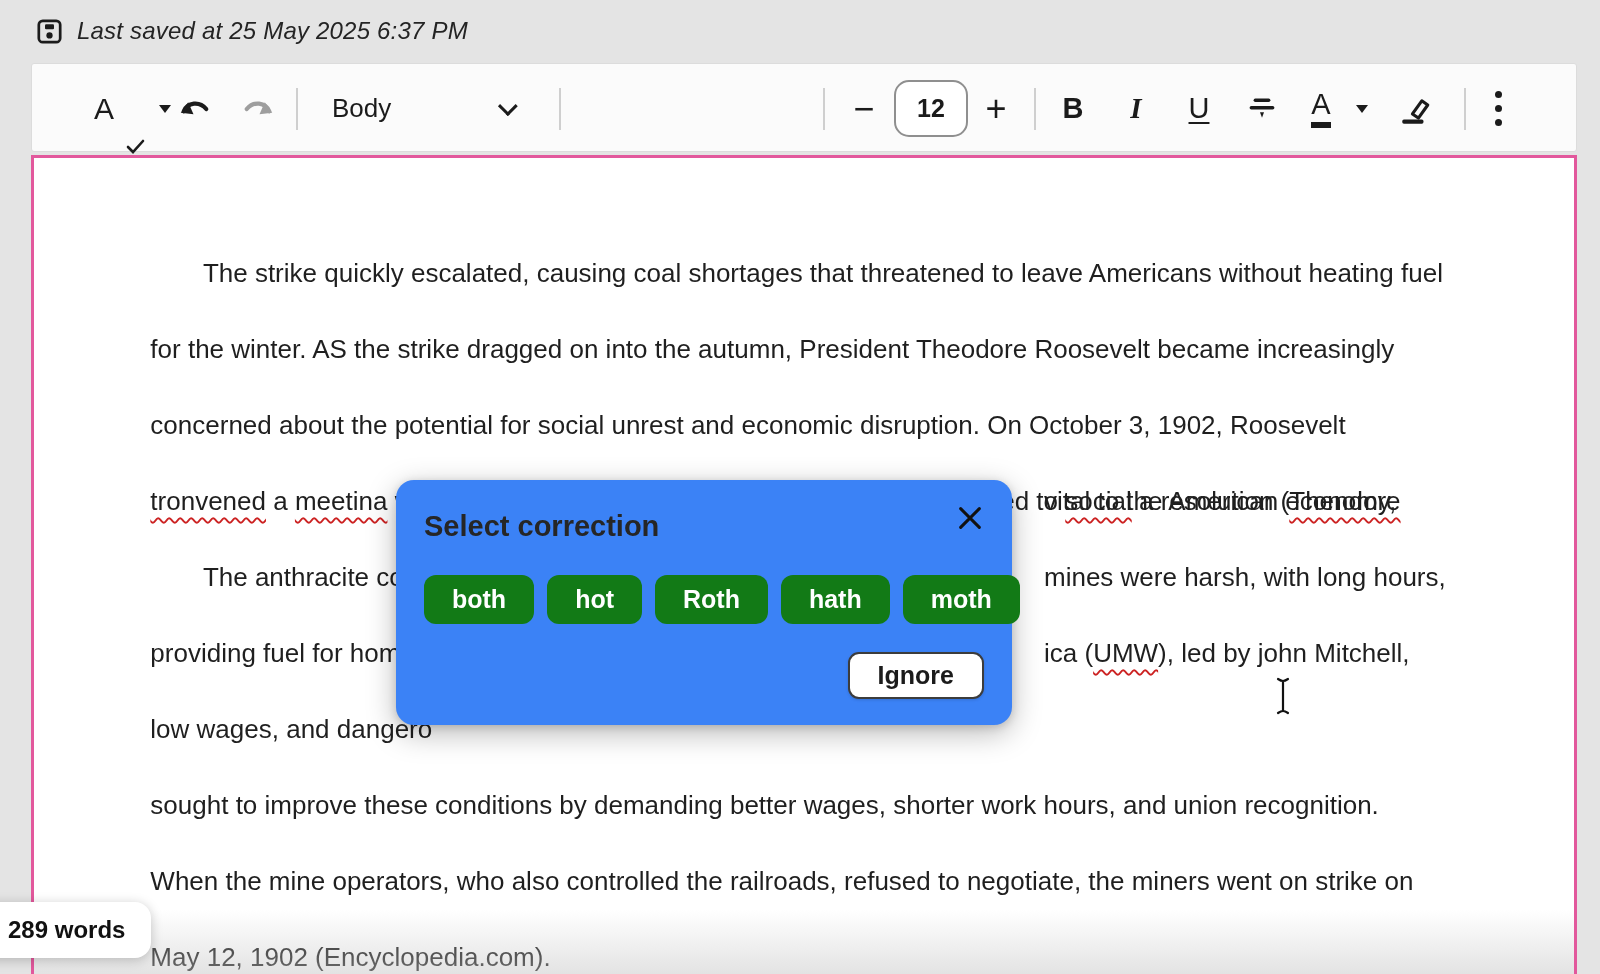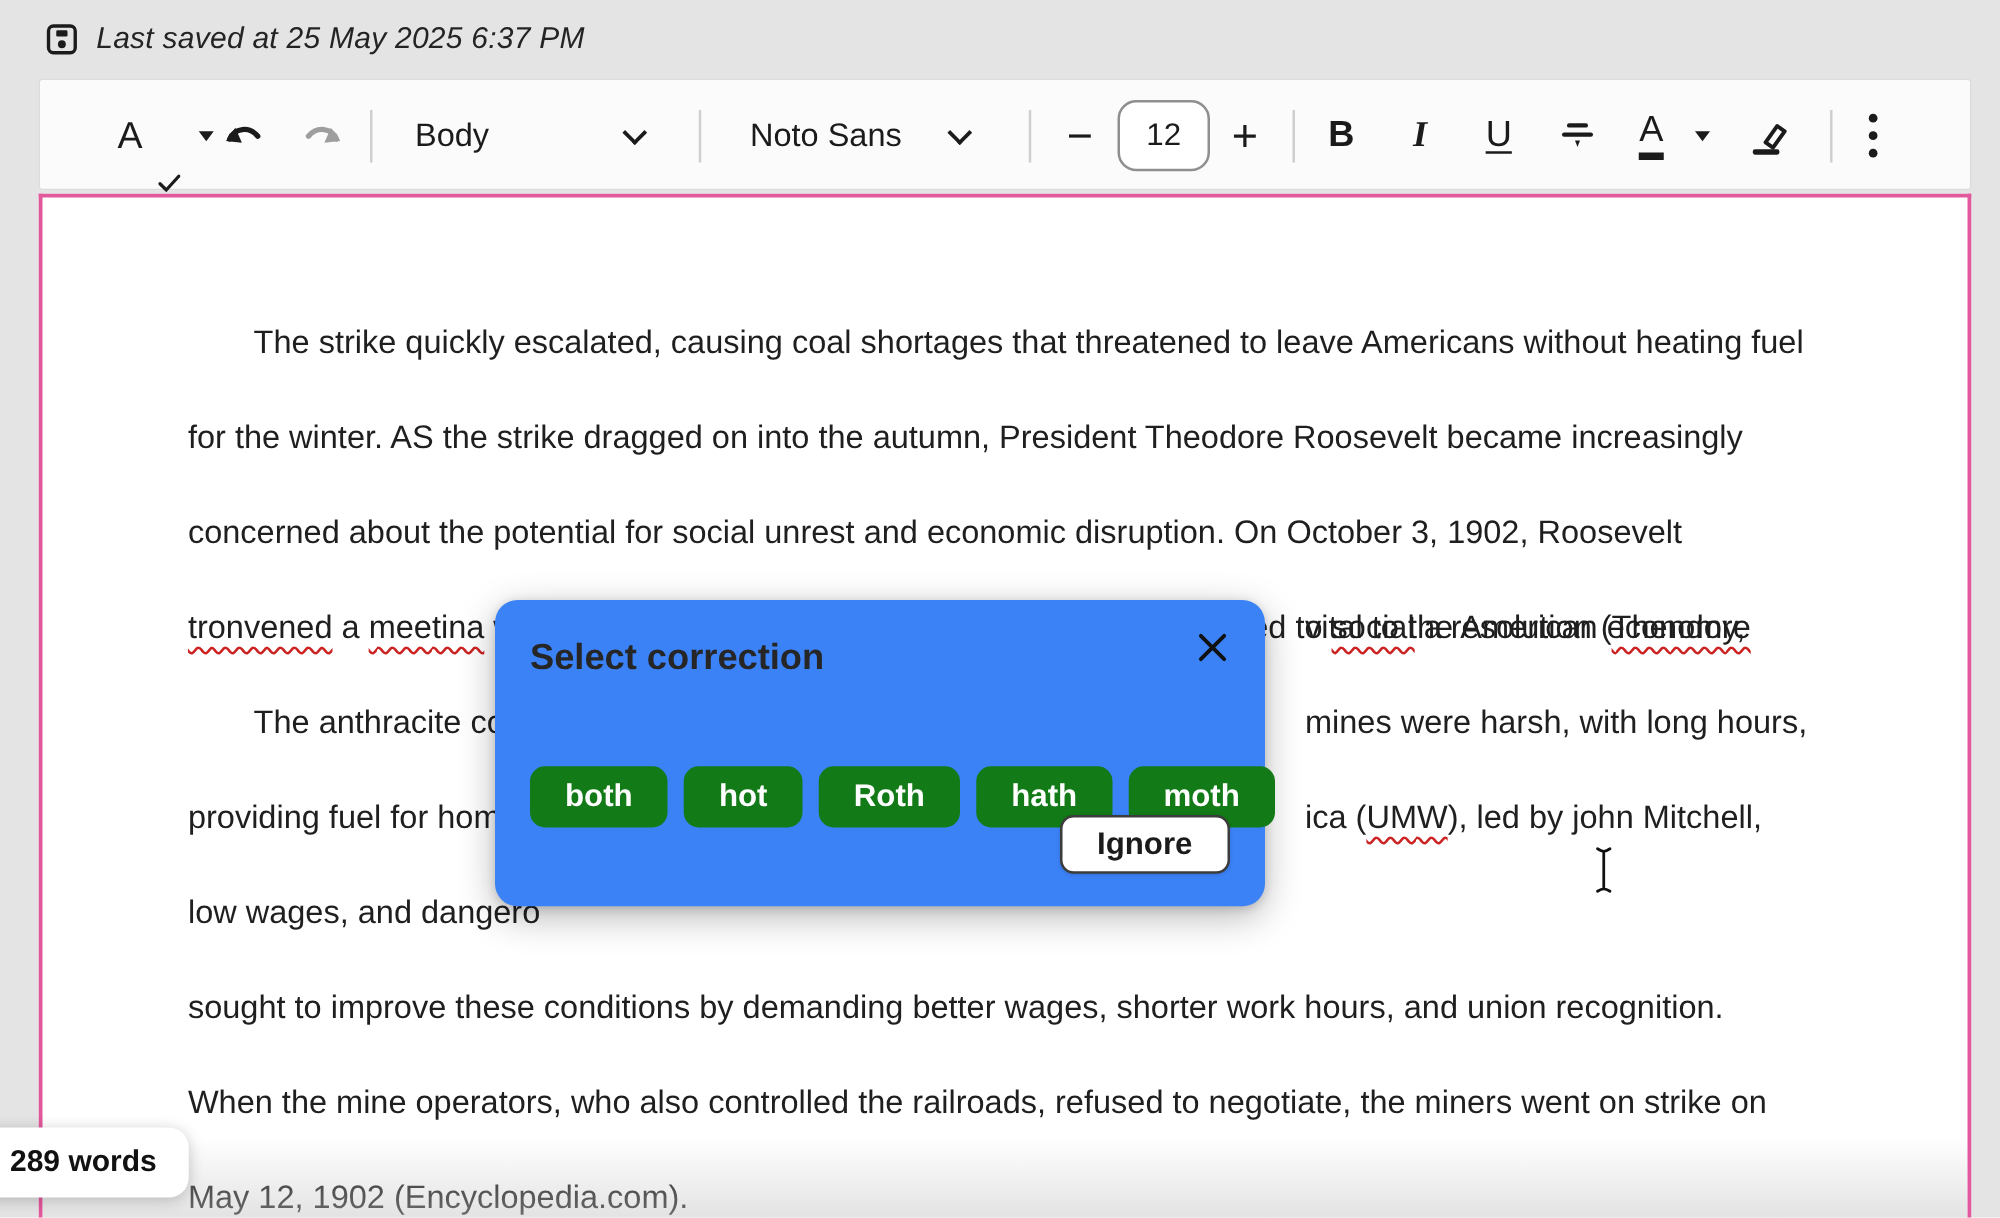--- a/index.html
+++ b/index.html
@@ -95,21 +95,21 @@
   .popup-close {
     position:absolute; right:24px; top:20px; width:36px; height:36px;
     background:none; border:none; cursor:pointer; display:flex; align-items:center; justify-content:center;
   }
   .sugg-row {
     position:absolute; left:28px; top:95px; display:flex; gap:13px;
   }
   .sugg-btn {
     background:#127a16; color:#ffffff; border:none; border-radius:12px;
     font-size:25px; font-weight:700; padding:0 28px; height:49px;
-    font-family:"Liberation Sans",sans-serif; cursor:pointer;margin-top:38px;
+    font-family:"Liberation Sans",sans-serif; cursor:pointer;
   }
   .ignore-btn {
     position:absolute; right:28px; top:172px; height:47px; padding:0 28px;
     background:#ffffff; border:2px solid #3c3c3c; border-radius:11px;
     font-size:25px; font-weight:700; color:#1b1b1b;
     font-family:"Liberation Sans",sans-serif; cursor:pointer;
     box-shadow:0 1px 3px rgba(0,0,0,.15);
   }
 
   
@@ -162,31 +162,27 @@
 
   <span class="tb-divider" style="left:264px;"></span>
 
   <button class="tb-item" style="left:276px; width:228px; justify-content:space-between; padding:0 24px;">
     <span class="tb-label">Body</span>
     <span class="chevron"></span>
   </button>
 
   <span class="tb-divider" style="left:527px;"></span>
 
-  <button class="tb-item" style="left:540px; width:228px; justify-content:space-between; padding:0 28px;">
-    <span class="tb-label">Noto Sans</span>
-    <span class="chevron"></span>
-  </button>
 
   <span class="tb-divider" style="left:791px;"></span>
 
   <button class="tb-item pm" style="left:808px; width:48px;">
     <span>−</span>
   </button>
-  <div class="tb-item" style="left:861px; width:76px;">
+  <div class="tb-item" style="left:861px; width:76px;font-weight:bold;">
     <span class="fs-box">12</span>
   </div>
   <button class="tb-item pm" style="left:940px; width:48px;">
     <span>+</span>
   </button>
 
   <span class="tb-divider" style="left:1002px;"></span>
 
   <button class="tb-item b-ic" style="left:1014px; width:54px;">
     <span>B</span>

